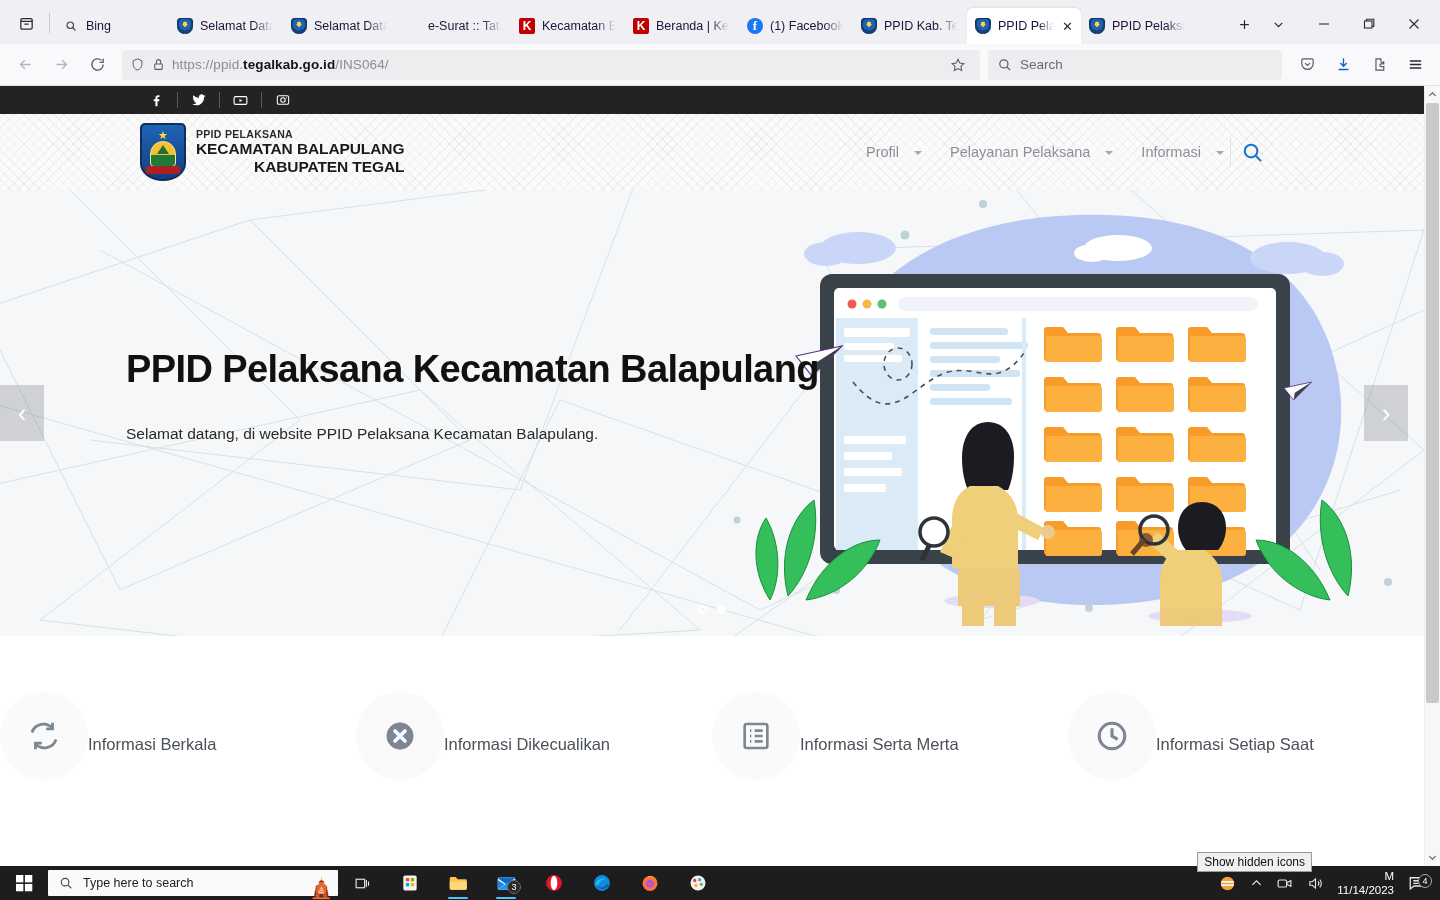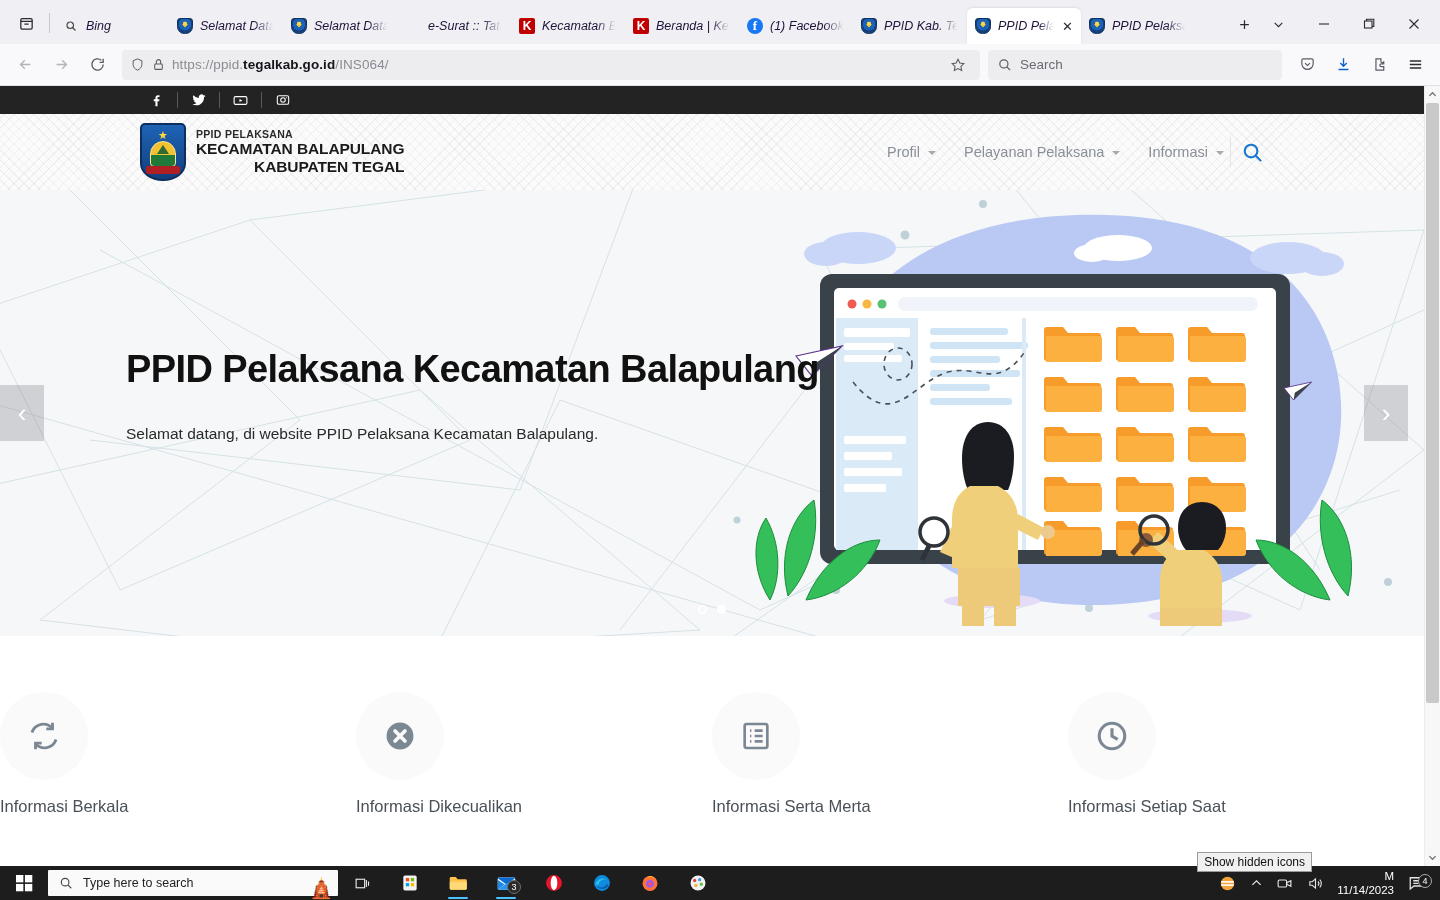--- a/index.html
+++ b/index.html
@@ -28,21 +28,20 @@
     display: flex; align-items: center; gap: 7px;
     padding: 0 8px; border-radius: 6px 6px 0 0;
     font-size: 12.5px; color: #20123a; margin-bottom: 0;
     position: relative; overflow: hidden; white-space: nowrap;
   }
   .tab.active { background: #ffffff; box-shadow: 0 -1px 2px rgba(0,0,0,.08); }
   .tab .tlabel {
     overflow: hidden; flex: 1 1 auto;
     -webkit-mask-image: linear-gradient(to right, #000 72%, transparent 98%);
             mask-image: linear-gradient(to right, #000 72%, transparent 98%);
-            font-style: italic;
   }
   .tab .tclose { font-size: 13px; color: #2b2a33; flex: 0 0 auto; line-height: 1; }
   .favicon { width: 16px; height: 16px; flex: 0 0 16px; border-radius: 2px; position: relative; }
 
   .fi-bing { display:flex; align-items:center; justify-content:center; color:#444; font-size:12px; }
   .fi-crest {
     background: radial-gradient(circle at 50% 38%, #e8c43a 0 22%, #1c63b8 23% 55%, #15407e 56% 100%);
     border-radius: 3px 3px 45% 45%;
     border: 1px solid #10325f;
   }
@@ -127,21 +126,21 @@
   .crest .ribbon {
     position:absolute; bottom:5px; left:4px; right:4px; height:8px;
     background:#b01f24; border-radius:2px;
   }
   .logo-text { line-height: 1.16; }
   .lt1 { font-size: 10.5px; letter-spacing: .3px; color: #2a2a2a; font-weight: 600; }
   .lt2 { font-size: 15.5px; font-weight: 800; color: #1a1a1a; letter-spacing: -.1px; }
   .lt3 { font-size: 15.5px; font-weight: 800; color: #1a1a1a; letter-spacing: -.1px; text-align: right; }
 
   .mainnav { margin-left: auto; display: flex; align-items: center; gap: 28px; }
-  .navitem { font-size: 14.5px; color: #8a9099; display: flex; align-items: center; gap: 8px; }
+  .navitem { font-size: 14.5px; color: #8a9099; display: flex; align-items: center; gap: 15px; }
   .caret { width:0;height:0; border-left:4px solid transparent; border-right:4px solid transparent;
            border-top:4px solid #a4a9b0; margin-top:2px; }
   .navdiv { width: 1px; height: 30px; background: #e2e4e7; margin-left: 6px; }
   .search-ico { margin-left: 10px; color: #1877d2; display:flex; }
 
   
   .hero {
     height: 446px; position: relative; overflow: hidden;
     background: #f6f7f8;
   }
@@ -162,21 +161,21 @@
     font-family: "Liberation Sans", sans-serif;
   }
   .arrow.left { left: 0; }
   .arrow.right { right: 16px; }
   .dots { position:absolute; left: 50%; transform: translateX(-50%); bottom: 22px; display:flex; gap:10px; }
   .dot { width: 9px; height: 9px; border-radius: 50%; border: 2px solid rgba(255,255,255,.92); }
   .dot.on { background: rgba(255,255,255,.92); border-color: rgba(255,255,255,.92); }
 
   
   .services { background:#fff; padding: 56px 0 0; display:flex; }
-  .svc { flex: 1 1 0; display:flex; flex-direction:column; }
+  .svc { flex: 1 1 0; display:flex; flex-direction:row; align-items:center; }
   .svc-circle {
     width: 88px; height: 88px; border-radius: 50%; background: #fafafa;
     display:flex; align-items:center; justify-content:center; color:#7c8794;
   }
   .svc-label { margin-top: 17px; font-size: 16.5px; color: #4a5158; }
 
   
   .sbar { position:absolute; right:0; top:0; width: 16px; height: 780px; background:#f7f7f7; border-left:1px solid #ececec; }
   .sb-up, .sb-down { height: 17px; display:flex; align-items:center; justify-content:center; color:#6f6f6f; font-size: 9px; }
   .sb-down { position:absolute; bottom:0; left:0; right:0; }

